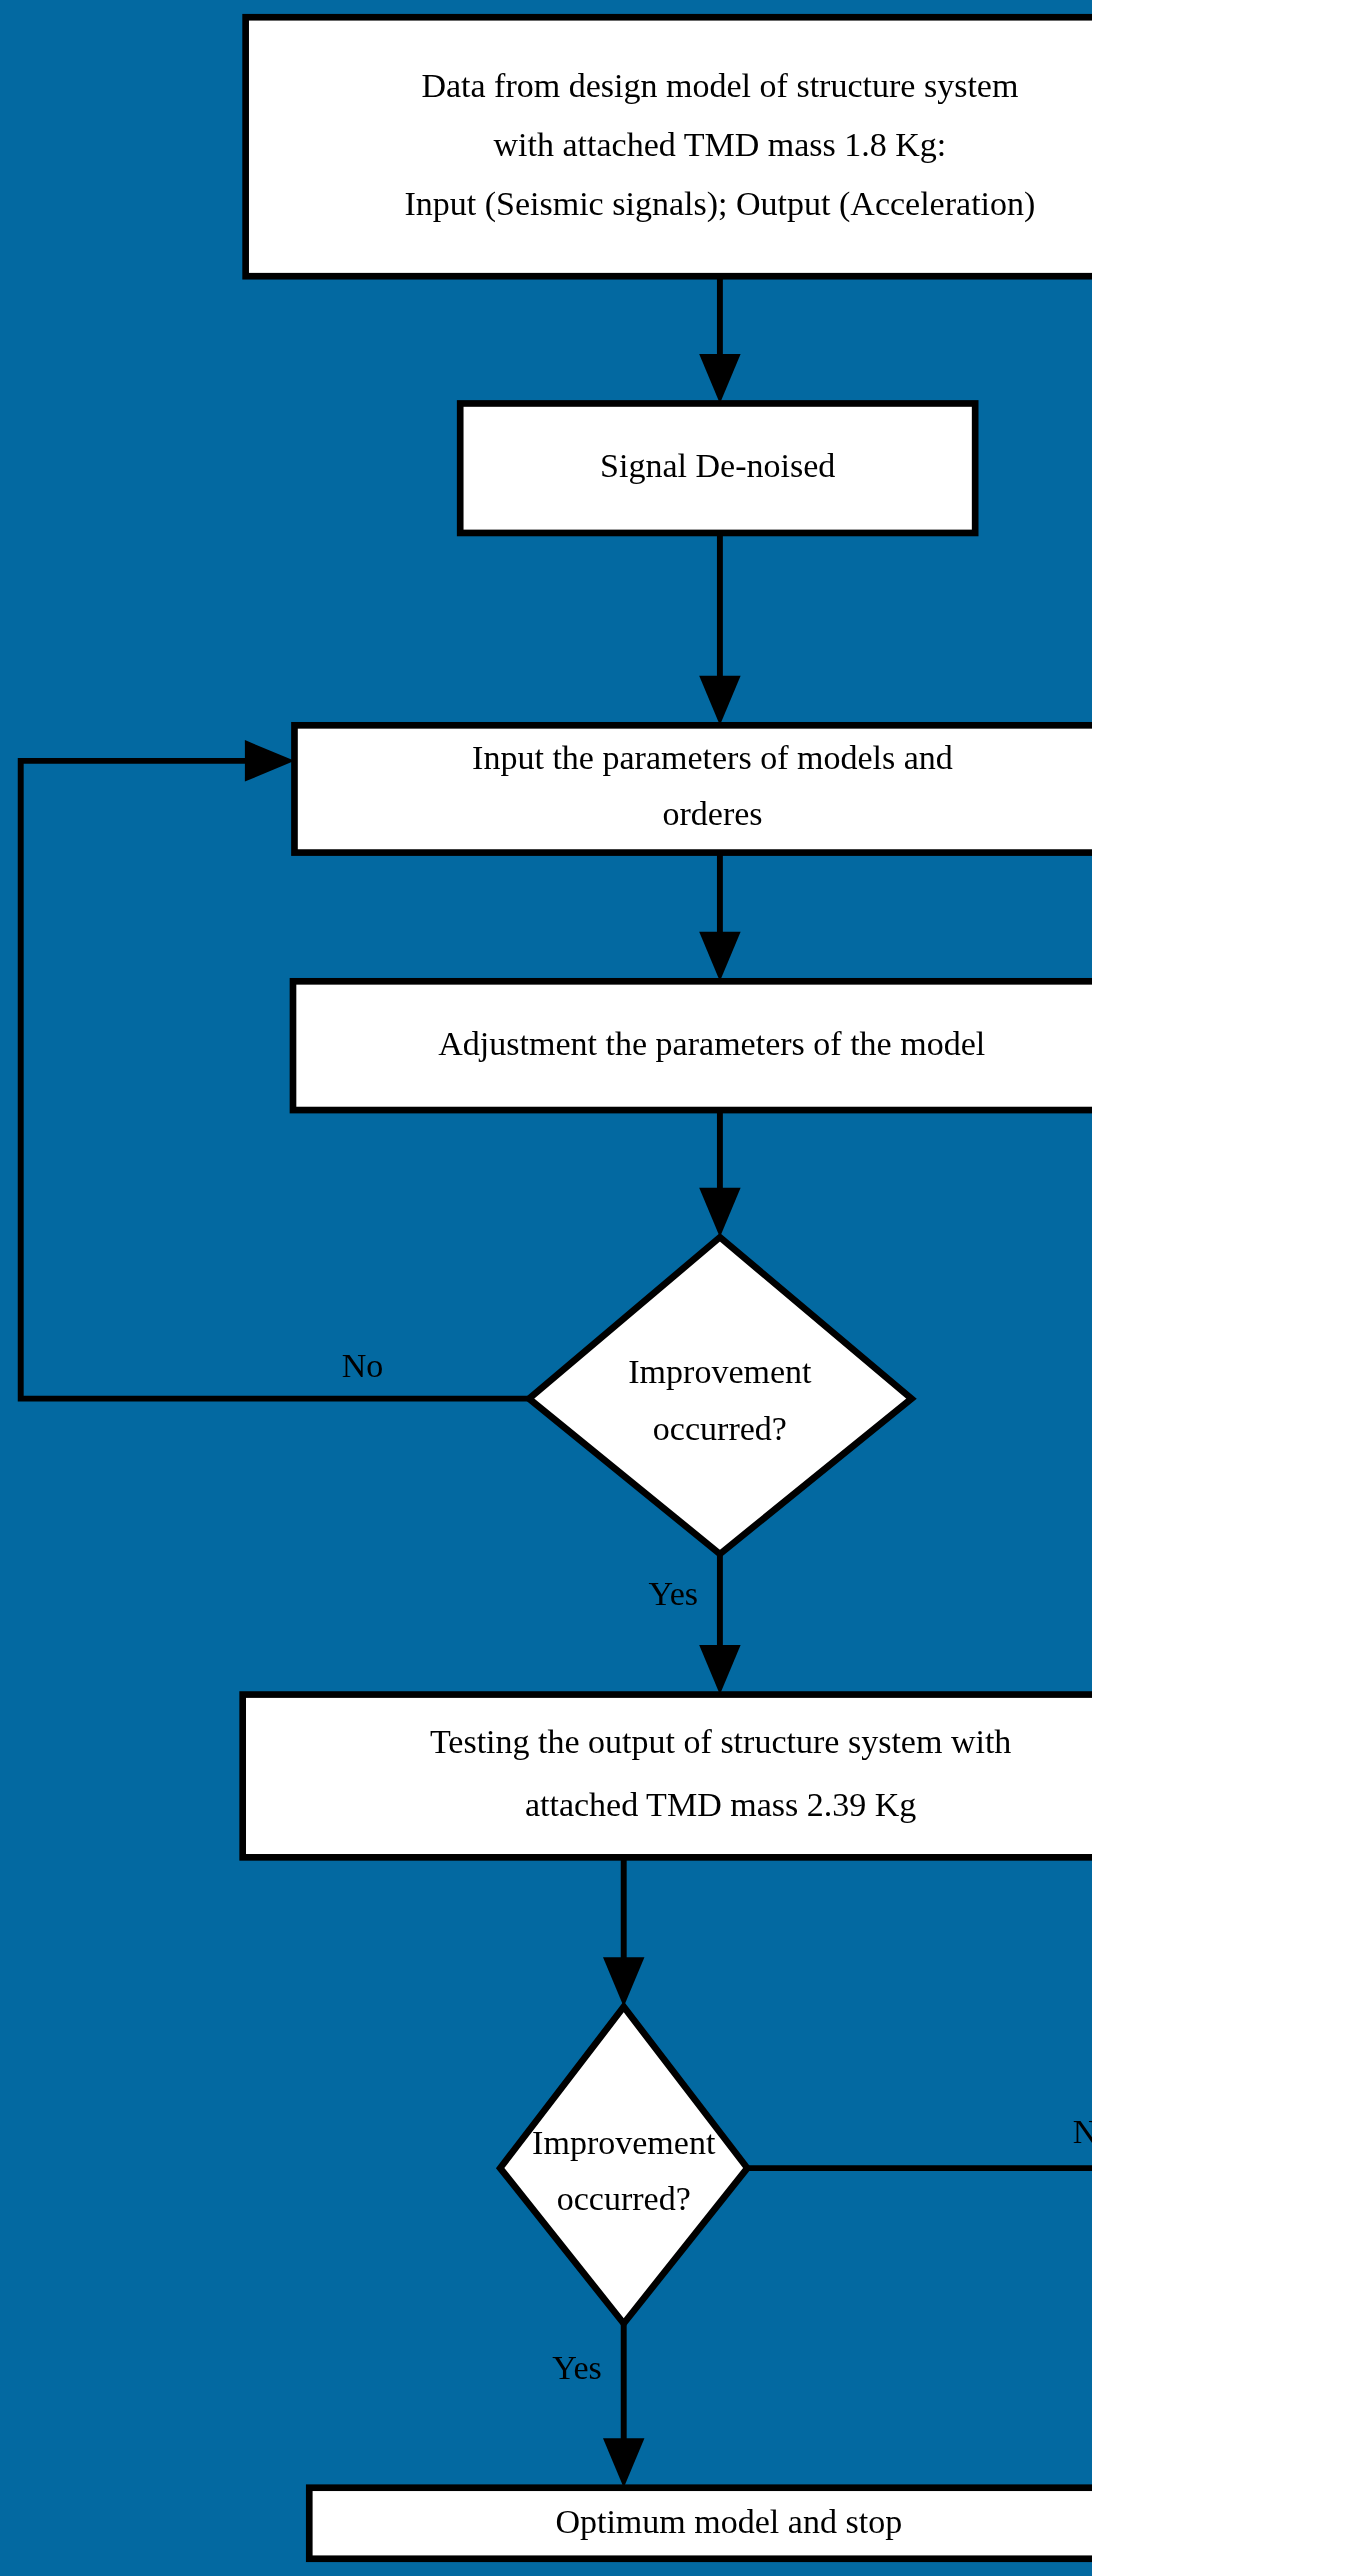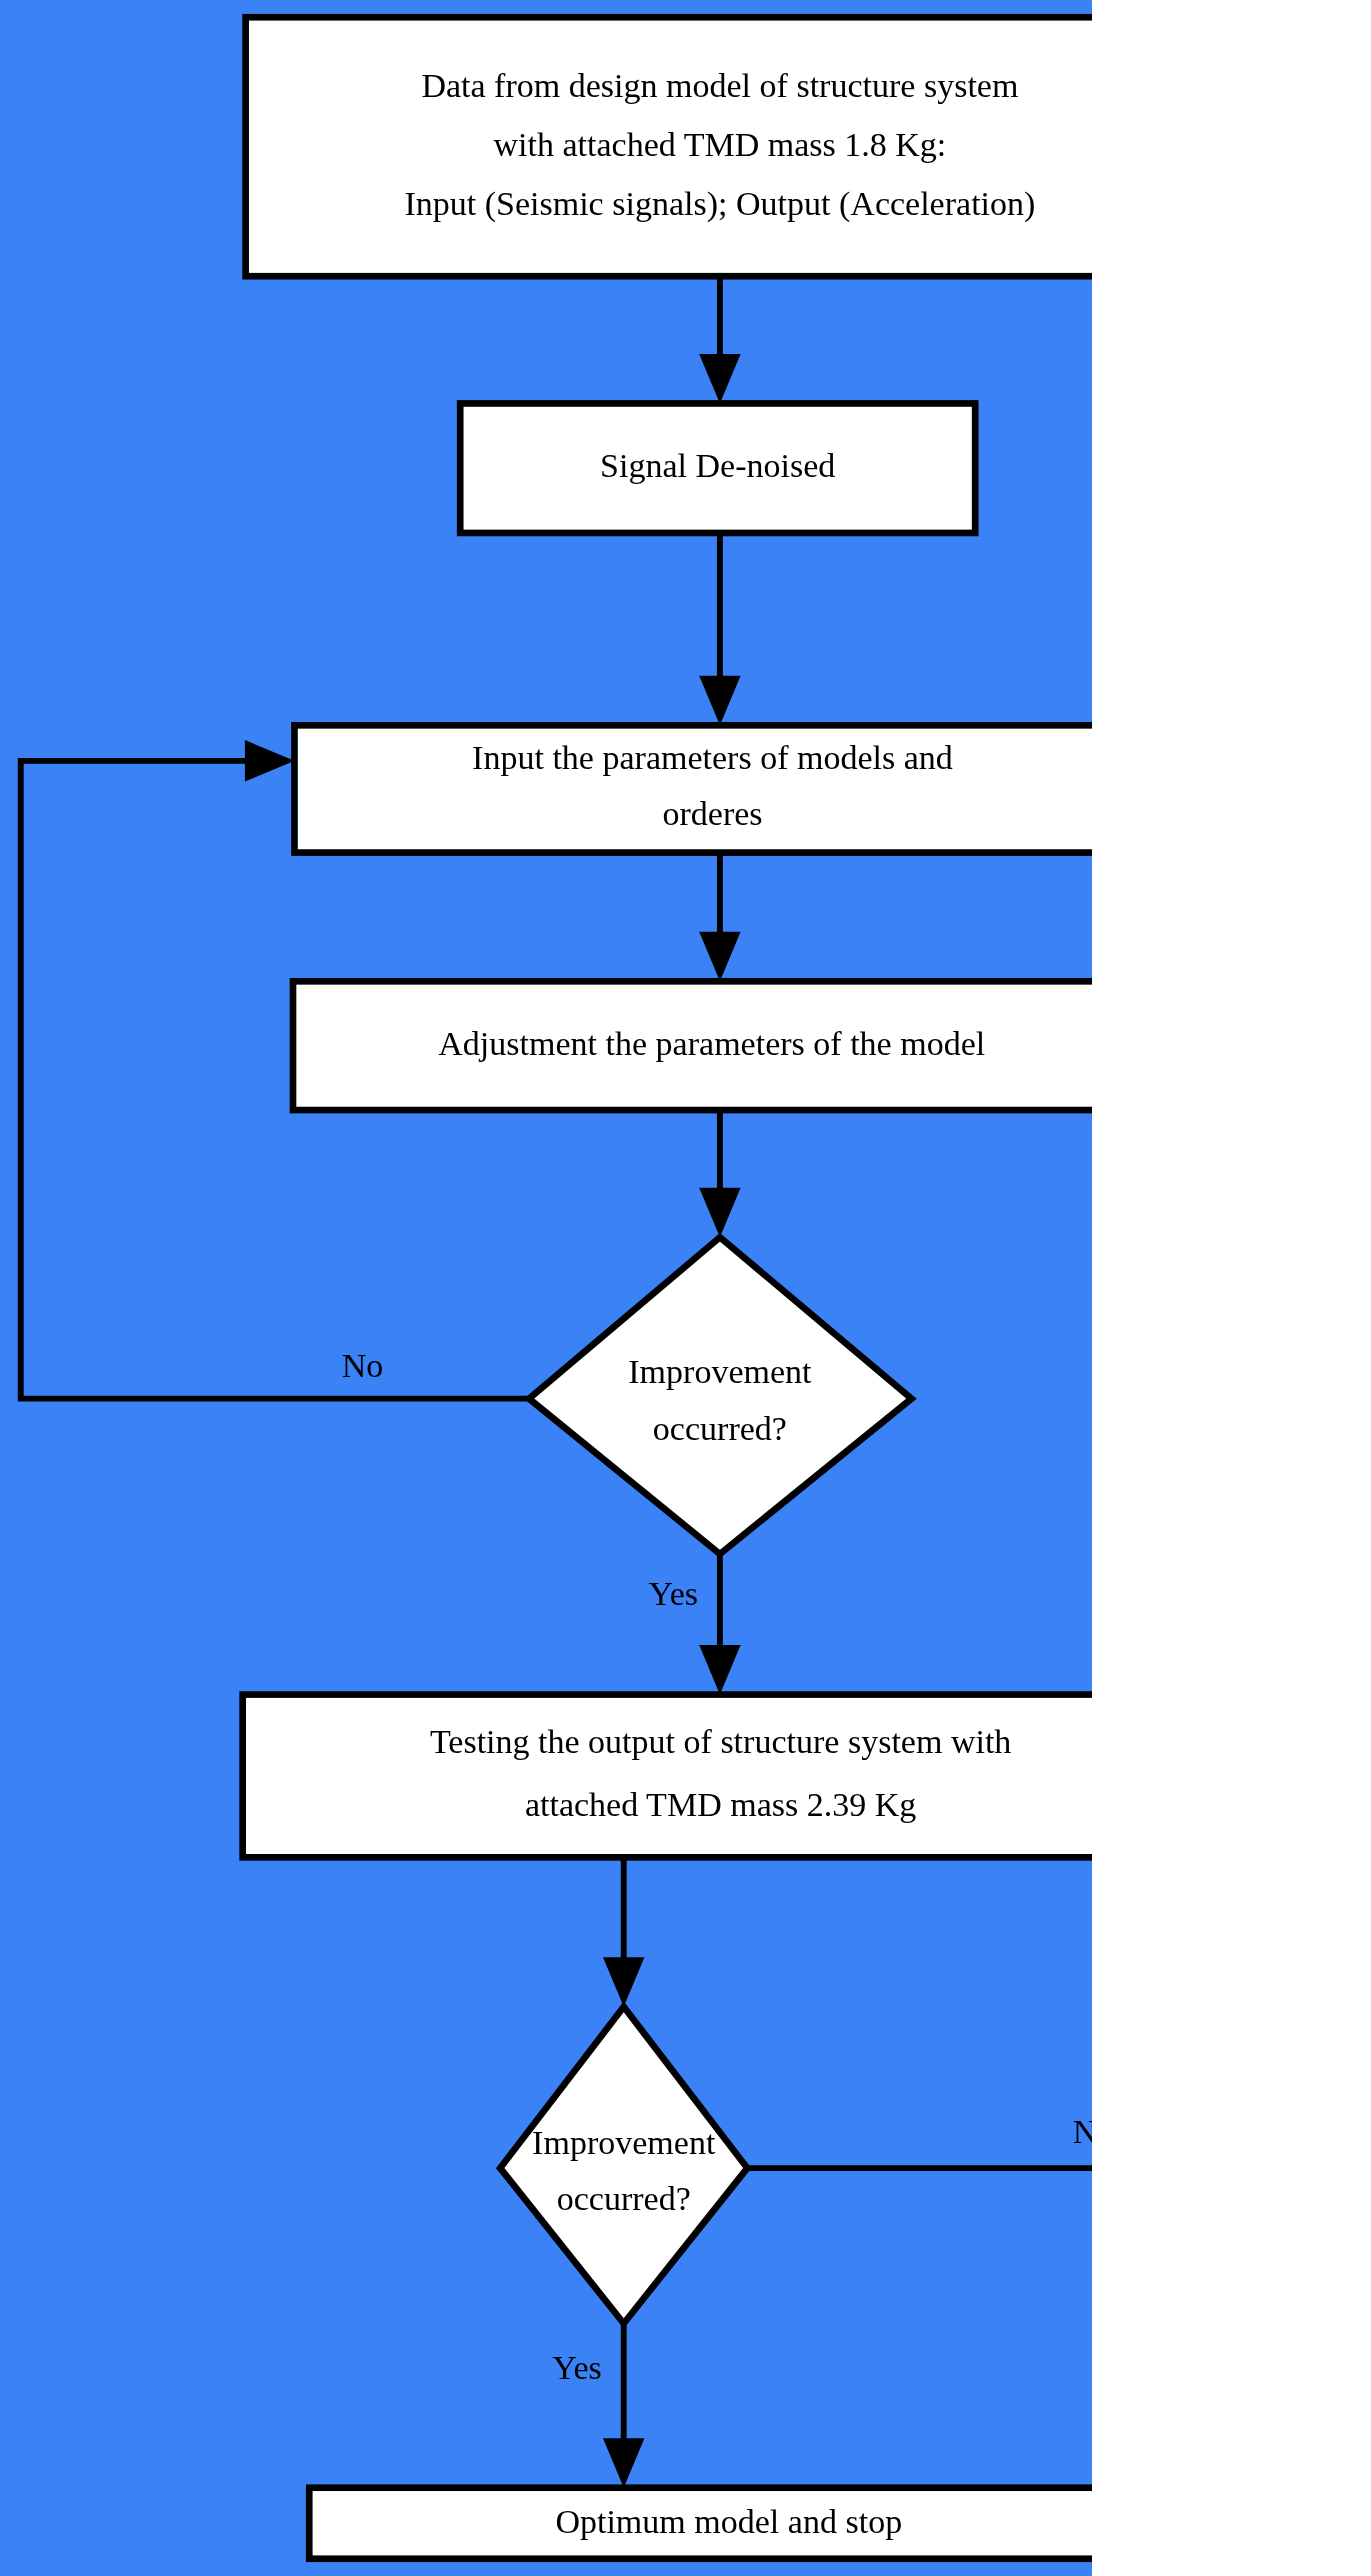--- a/index.html
+++ b/index.html
@@ -8,21 +8,21 @@
     padding: 0;
     background: #ffffff;
   }
   body {
     font-family: "Liberation Serif", "DejaVu Serif", serif;
   }
   #flow-root {
     position: relative;
     width: 1092px;
     height: 2576px;
-    background: #3b82f6;
+    background: #0369a1;
     overflow: hidden;
   }
   svg.flow-canvas {
     position: absolute;
     left: 0;
     top: 0;
     width: 1371px;
     height: 2576px;
     display: block;
   }

